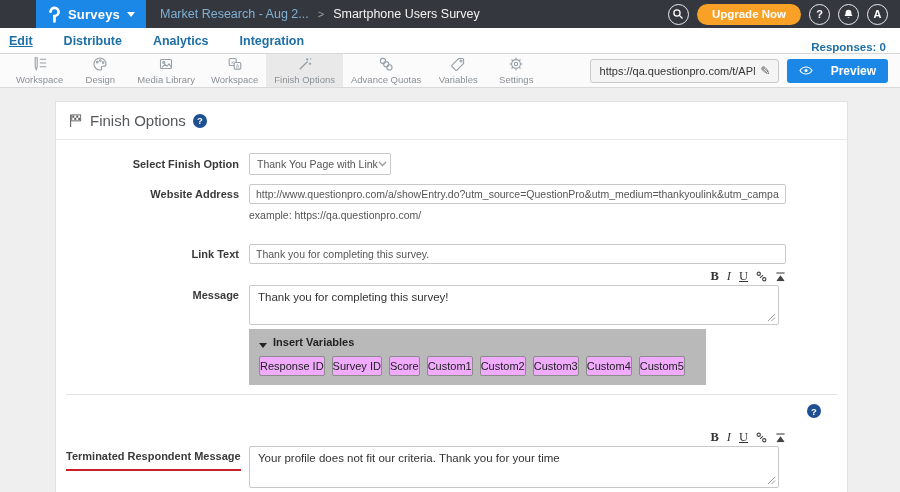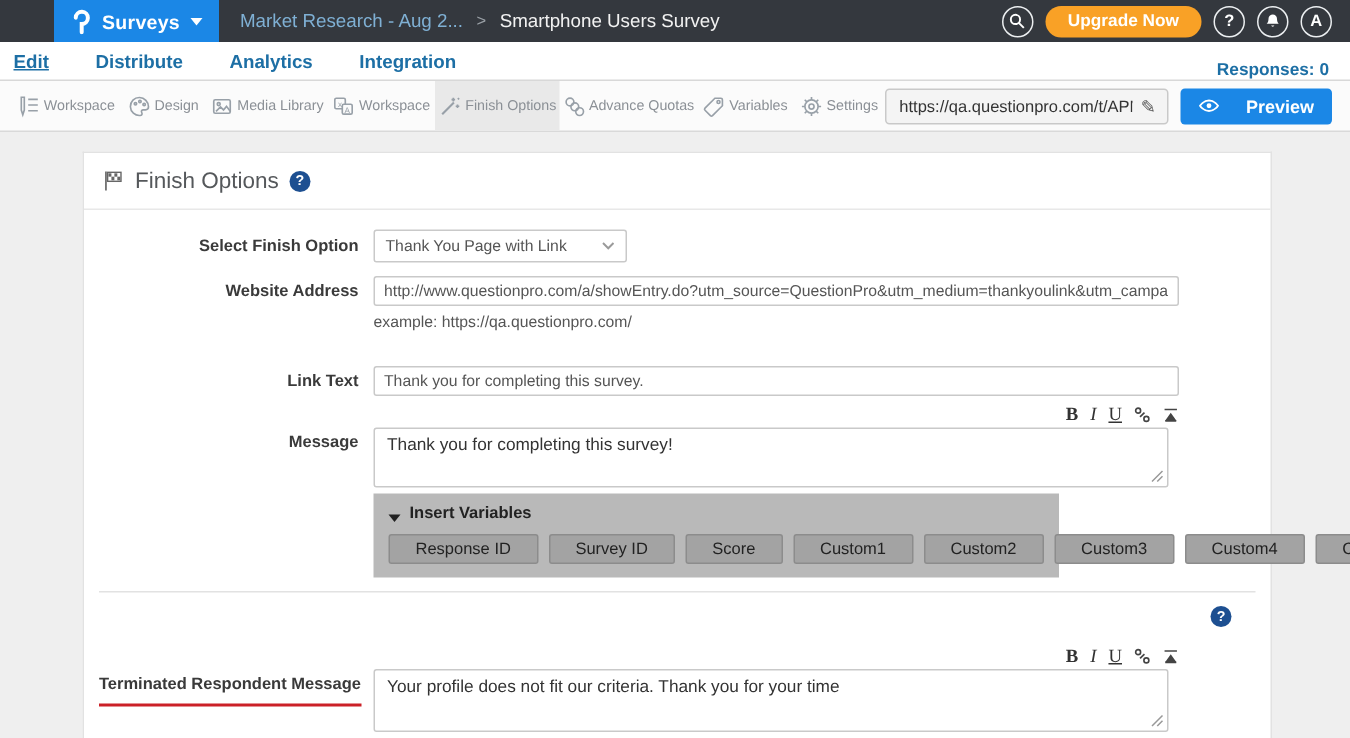--- a/index.html
+++ b/index.html
@@ -21,21 +21,21 @@
   .upgrade-btn { background:#f9a126; color:#fff; border:none; border-radius:11px; height:21px; padding:0 15px; font-size:11.5px; font-weight:700; cursor:pointer; font-family:inherit; }
 
   
   .tabbar { height:26px; background:#fff; border-bottom:1px solid #d8d8d8; display:flex; align-items:center; padding:0 14px 0 9px; }
   .tab { color:#1d6fa5; font-size:12.5px; font-weight:700; margin-right:31px; text-decoration:none; cursor:pointer; }
   .tab.active { text-decoration:underline; }
   .responses { margin-left:auto; color:#1d6fa5; font-size:11.5px; font-weight:600; cursor:pointer;margin-top:12px; }
 
   
   .toolbar { height:34px; background:#fbfbfb; border-bottom:1px solid #d9d9d9; display:flex; align-items:stretch; padding-left:8px; }
-  .tool { display:flex; flex-direction:row; align-items:center; justify-content:center; gap:2px; padding:0 8px; min-width:58px; cursor:pointer; }
+  .tool { display:flex; flex-direction:column; align-items:center; justify-content:center; gap:2px; padding:0 8px; min-width:58px; cursor:pointer; }
   .tool.active { background:#e9e9e9; }
   .tool-label { font-size:9.5px; color:#8b9096; white-space:nowrap; }
   .tool-icon svg { stroke:#98a0a8; fill:none; stroke-width:1.1; }
   .tbar-right { margin-left:auto; display:flex; align-items:center; gap:8px; padding-right:12px; }
   .url-box { display:flex; align-items:center; border:1px solid #c9c9c9; border-radius:3px; background:#f4f4f4; height:24px; overflow:hidden; }
   .url-box input { border:none; background:transparent; font-family:inherit; font-size:11px; color:#333; padding:0 4px 0 9px; width:168px; outline:none; }
   .url-edit { padding:0 7px 0 2px; color:#555; font-size:12px; cursor:pointer; }
   .preview-btn { background:#1b87e6; border:none; border-radius:3px; color:#fff; height:24px; padding:0 12px; font-size:12px; font-weight:600; display:flex; align-items:center; gap:18px; cursor:pointer; font-family:inherit; }
 
   
@@ -43,21 +43,21 @@
   .card { background:#fff; border:1px solid #e2e2e2; border-bottom:none; height:100%; }
   .card-header { display:flex; align-items:center; gap:7px; padding:10px 12px; border-bottom:1px solid #e8e8e8; }
   .card-title { font-size:15px; color:#55585b; }
   .help-badge { width:14px; height:14px; border-radius:50%; background:#1d4f91; color:#fff; font-size:9.5px; font-weight:700; display:inline-flex; align-items:center; justify-content:center; cursor:pointer; }
 
   .form { padding-top:13px; }
   .row { display:flex; align-items:flex-start; padding-left:10px; }
   .flabel { width:173px; text-align:right; margin-right:10px; font-size:11px; font-weight:700; color:#3a3a3a; line-height:20px; white-space:nowrap; }
   .ctl { flex:1; }
 
-  .select-box { width:169px; height:22px; border:1px solid #c9c9c9; border-radius:2px; background:#fff; display:flex; align-items:center; font-size:10.5px; color:#555; padding:0 7px; cursor:pointer; }
+  .select-box { width:142px; height:22px; border:1px solid #c9c9c9; border-radius:2px; background:#fff; display:flex; align-items:center; font-size:10.5px; color:#555; padding:0 7px; cursor:pointer; }
   .select-box .sel-text { flex:1; white-space:nowrap; }
   .txt-input { width:537px; height:20px; border:1px solid #c9c9c9; border-radius:2px; font-family:inherit; font-size:10.5px; color:#555; padding:0 6px; outline:none; background:#fff; }
   .hint { font-size:10.5px; color:#555; margin-top:5px; }
 
   .editor-bar { width:537px; display:flex; justify-content:flex-end; align-items:center; gap:8px; height:14px; }
   .ed-btn { font-family:"Liberation Serif","DejaVu Serif",serif; font-size:12.5px; color:#333; background:none; border:none; cursor:pointer; line-height:12px; padding:0; }
   .ed-btn.b { font-weight:700; }
   .ed-btn.i { font-style:italic; }
   .ed-btn.u { text-decoration:underline; }
   .ed-icon { cursor:pointer; display:flex; align-items:center; }
@@ -65,21 +65,21 @@
 
   .textarea { position:relative; width:530px; border:1px solid #c9c9c9; border-radius:2px; background:#fff; font-size:11.5px; color:#333; padding:5px 8px; }
   .textarea.msg { height:40px; }
   .textarea.term { height:42px; }
   .grip { position:absolute; right:2px; bottom:2px; }
 
   .vars-panel { width:457px; background:#b9b9b9; padding:7px 10px 9px; margin-top:4px; }
   .vars-head { display:flex; align-items:flex-end; gap:6px; font-size:11px; font-weight:700; color:#222; margin-bottom:8px; cursor:pointer; }
   .tri-down { width:0; height:0; border-left:4px solid transparent; border-right:4px solid transparent; border-top:5px solid #222; }
   .vars-btns { display:flex; gap:7px; }
-  .var-btn { background:#a3a3a3; border:1px solid #8c8c8c; border-radius:2px; font-family:inherit; font-size:11px; color:#222; padding:3px 17px; white-space:nowrap; cursor:pointer; }
+  .var-btn { background:#f0abfc; border:1px solid #8c8c8c; border-radius:2px; font-family:inherit; font-size:11px; color:#222; padding:3px 0; white-space:nowrap; cursor:pointer; }
 
   .divider { border-top:1px solid #e2e2e2; margin:9px 10px 0; }
   .help-row { display:flex; justify-content:flex-end; padding:9px 26px 0 0; }
   .bar2 { margin-top:12px; }
   .term-label .lbl-inner { display:inline-block; border-bottom:2px solid #cb2027; padding-bottom:3px; }
 
   .save-row { margin:9px 0 0 193px; width:537px; border-top:1px dotted #c5c5c5; padding-top:7px; }
   .save-btn { margin-left:7px; background:#1b87e6; color:#fff; border:none; border-radius:3px; height:21px; padding:0 12px; font-size:11px; font-weight:700; cursor:pointer; font-family:inherit; }
 </style>
 </head>

